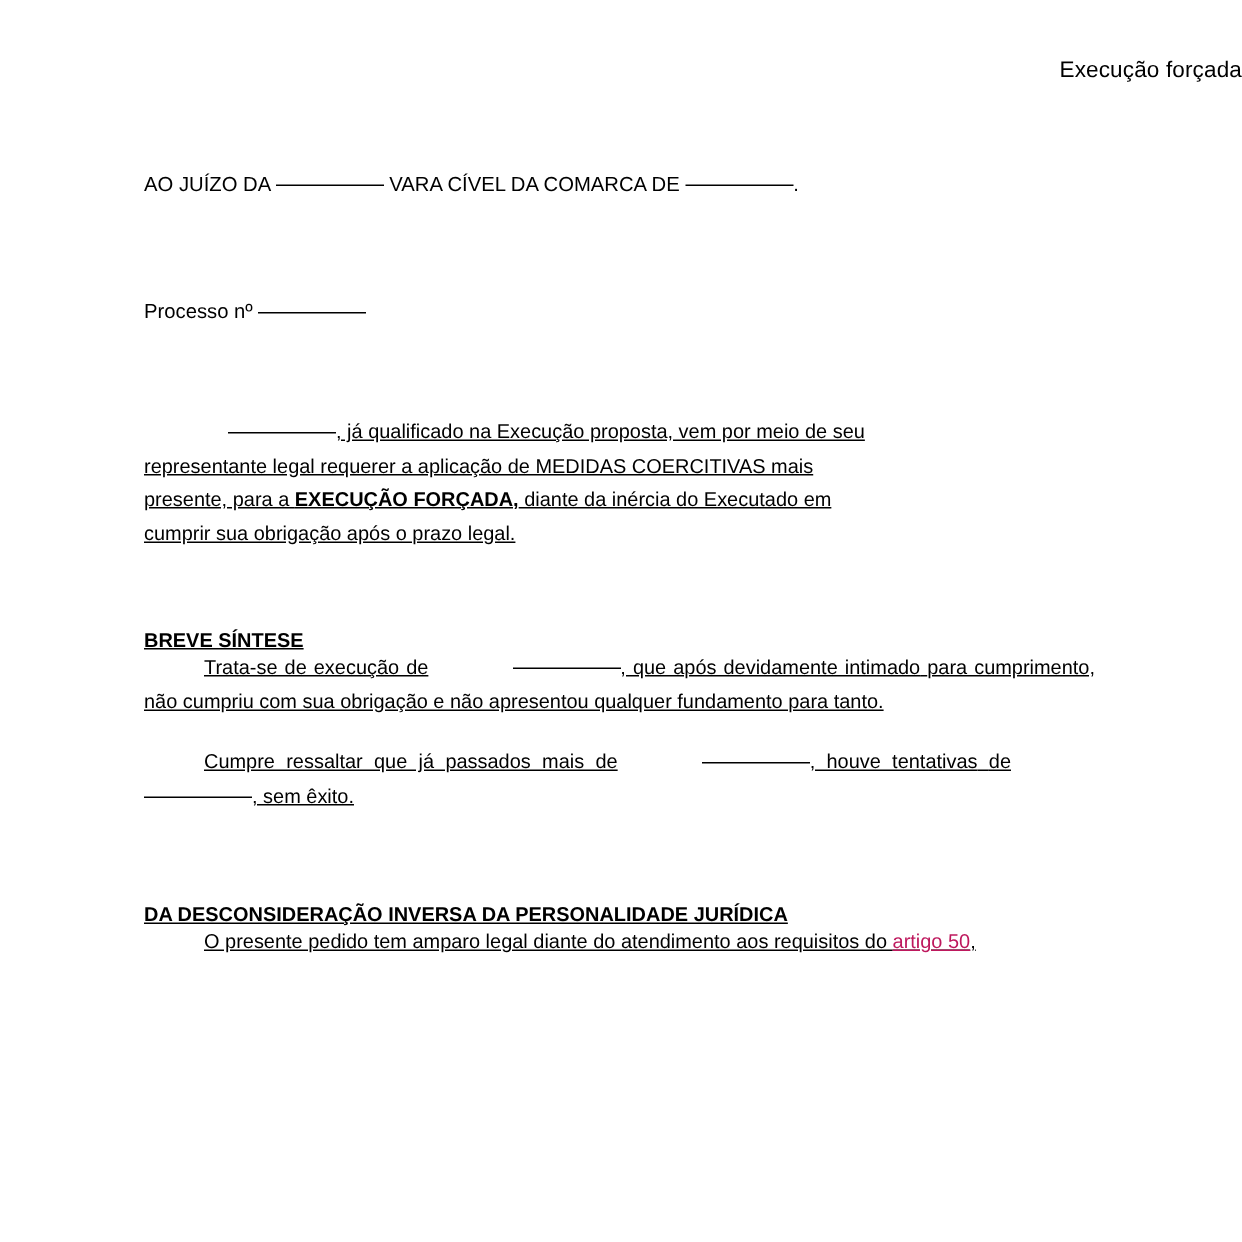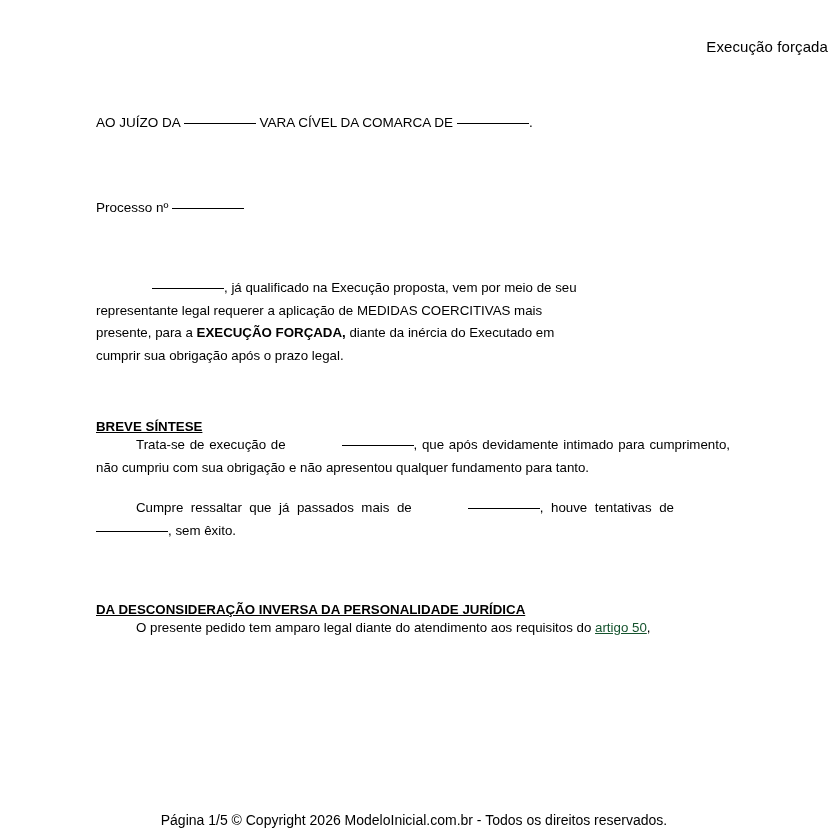--- a/index.html
+++ b/index.html
@@ -43,41 +43,42 @@
     border-bottom: 1px solid #000;
     width: 72px;
     vertical-align: baseline;
     position: relative;
     top: -3px;
   }
   .para {
     text-align: justify;
     font-size: 13.3px;
     line-height: 22.5px;
+    text-decoration: underline;
   }
   .intro-block {
     margin-top: 62px;
   }
   .section-head {
     font-weight: bold;
     font-size: 13.3px;
     margin-top: 52px;
     text-decoration: underline;
   }
   .section-head.tight {
     margin-top: 60px;
   }
   .para-gap {
   }
   .para-gap-sm {
     margin-top: 18px;
   }
   b.strong { font-weight: bold; }
   .link {
-    color: #14532d;
+    color: #be185d;
     text-decoration: underline;
   }
   .footer {
     position: absolute;
     left: 0;
     right: 0;
     bottom: 38px;
     text-align: center;
     font-size: 14px;
   }
@@ -133,15 +134,14 @@
     </div>
 
     <div class="section-head tight">DA DESCONSIDERAÇÃO INVERSA DA PERSONALIDADE JURÍDICA</div>
 
     <div class="para para-gap">
       <span class="spacer-mid"></span><span>O presente pedido tem amparo legal diante do atendimento aos requisitos do </span><a class="link" href="#">artigo 50</a><span>,</span>
     </div>
 
   </div>
 
-  <div class="footer">Página 1/5 © Copyright 2026 ModeloInicial.com.br - Todos os direitos reservados.</div>
 
 </div>
 
 </body></html>

